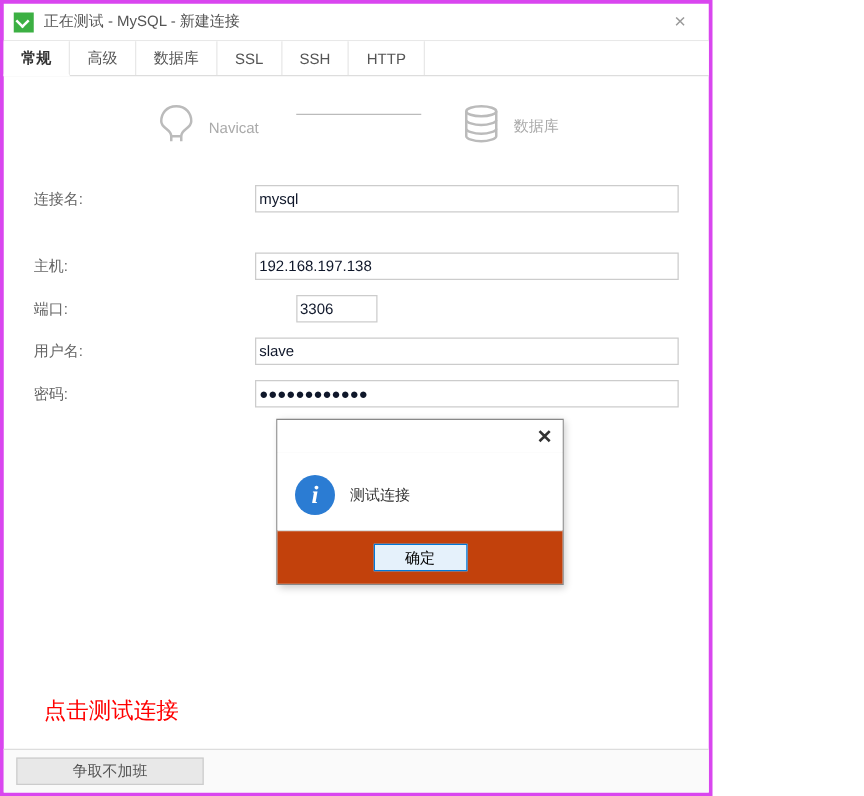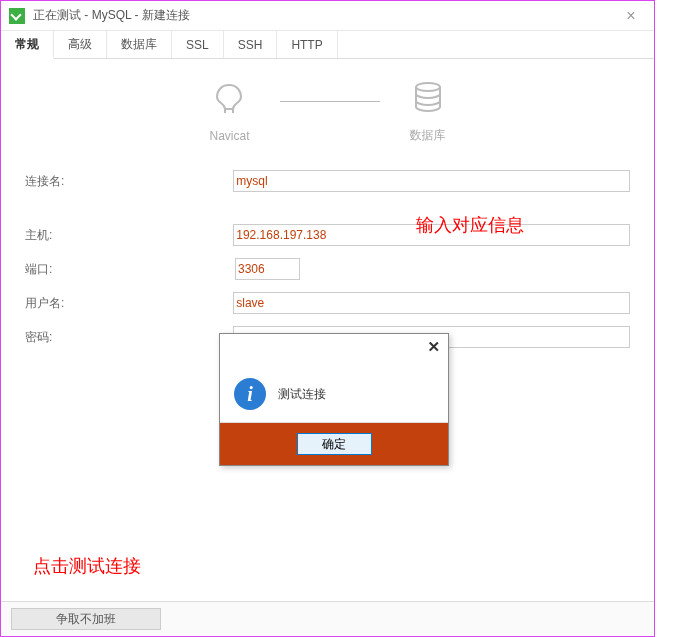--- a/index.html
+++ b/index.html
@@ -1,40 +1,40 @@
 <!DOCTYPE html>
 <html><head>
   <meta charset="utf-8">
   <style>
     * { box-sizing: border-box; margin: 0; padding: 0; font-family: "Microsoft YaHei", Arial, sans-serif; }
     body { width: 691px; height: 637px; background: #fff; position: relative; overflow: hidden; }
     
-    .window { width: 655px; height: 637px; border: 1px solid #d946ef; position: relative; background: #fff; }
+    .window { width: 570px; height: 637px; border: 3px solid #d946ef; position: relative; background: #fff; }
     
     .titlebar { height: 30px; display: flex; align-items: center; padding: 0 8px; border-bottom: 1px solid #e8e8e8; }
     .app-icon { width: 16px; height: 16px; background: #3cb043; margin-right: 8px; position: relative; }
     .app-icon::after { content: ""; position: absolute; left: 3px; top: 3px; width: 6px; height: 6px; border: 2px solid #fff; border-top: none; border-right: none; transform: rotate(-45deg); }
     .title-text { font-size: 12px; color: #555; flex: 1; }
     .close-btn { width: 30px; height: 20px; display: flex; align-items: center; justify-content: center; color: #999; font-size: 16px; cursor: pointer; }
     
     .tabs { display: flex; border-bottom: 1px solid #ddd; height: 28px; background: #fff; }
     .tab { padding: 0 14px; font-size: 12px; color: #555; display: flex; align-items: center; cursor: pointer; border-right: 1px solid #e8e8e8; }
     .tab.active { font-weight: bold; color: #333; border-bottom: 2px solid #fff; margin-bottom: -1px; background: #fff; }
     
     .content { padding: 20px 24px; position: relative; }
     
     .diagram { display: flex; align-items: center; justify-content: center; gap: 30px; margin-bottom: 25px; }
-    .diagram-item { display: flex; flex-direction: column; align-items: center; gap: 8px; }
+    .diagram-item { display: flex; flex-direction: row; align-items: center; gap: 8px; }
     .diagram-label { font-size: 12px; color: #aaa; }
     .navicat-icon svg, .db-icon svg { stroke: #bbb; fill: none; stroke-width: 2; }
     .connector { width: 100px; height: 1px; background: #bbb; margin-top: -20px; }
     
     .form-row { display: flex; align-items: center; margin-bottom: 10px; min-height: 24px; }
     .form-label { width: 210px; font-size: 12px; color: #666; }
-    .form-input { border: 1px solid #ccc; height: 22px; padding: 0 2px; font-size: 12px; color: #c2410c; }
+    .form-input { border: 1px solid #ccc; height: 22px; padding: 0 2px; font-size: 12px; color: #0f172a; }
     .input-wide { width: 400px; }
     .input-narrow { width: 65px; }
     .gap-top { margin-top: 30px; }
     
     .checkbox-row { display: flex; align-items: center; margin-left: 210px; gap: 5px; }
     .checkbox { width: 13px; height: 13px; border: 1px solid #999; background: #f0f0f0; position: relative; }
     .checkbox.checked::after { content: "✓"; position: absolute; font-size: 10px; color: #888; left: 1px; top: -2px; }
     .checkbox-label { font-size: 12px; color: #999; }
     
     .annotation { position: absolute; color: #ff0000; font-size: 18px; font-weight: normal; }
@@ -125,21 +125,20 @@
       <input class="form-input input-wide" type="text" value="●●●●●●●●●●●●" style="">
     </div>
 
     <div class="checkbox-row">
       <div class="checkbox checked"></div>
       <div class="checkbox-label">保存密码</div>
     </div>
 
   </div>
 
-  <div class="annotation annotation-1">输入对应信息</div>
   <div class="annotation annotation-2">点击测试连接</div>
 
   <div class="dialog">
     <div class="dialog-titlebar">
       <div class="dialog-close">✕</div>
     </div>
     <div class="dialog-body">
       <div class="info-icon">i</div>
       <div class="dialog-text">测试连接</div>
     </div>

